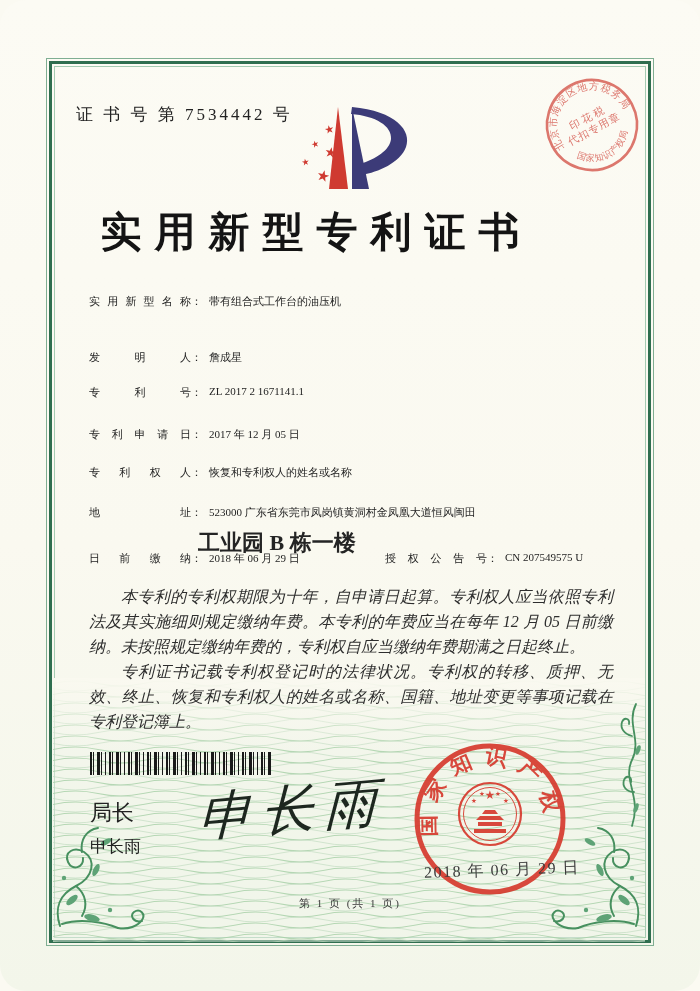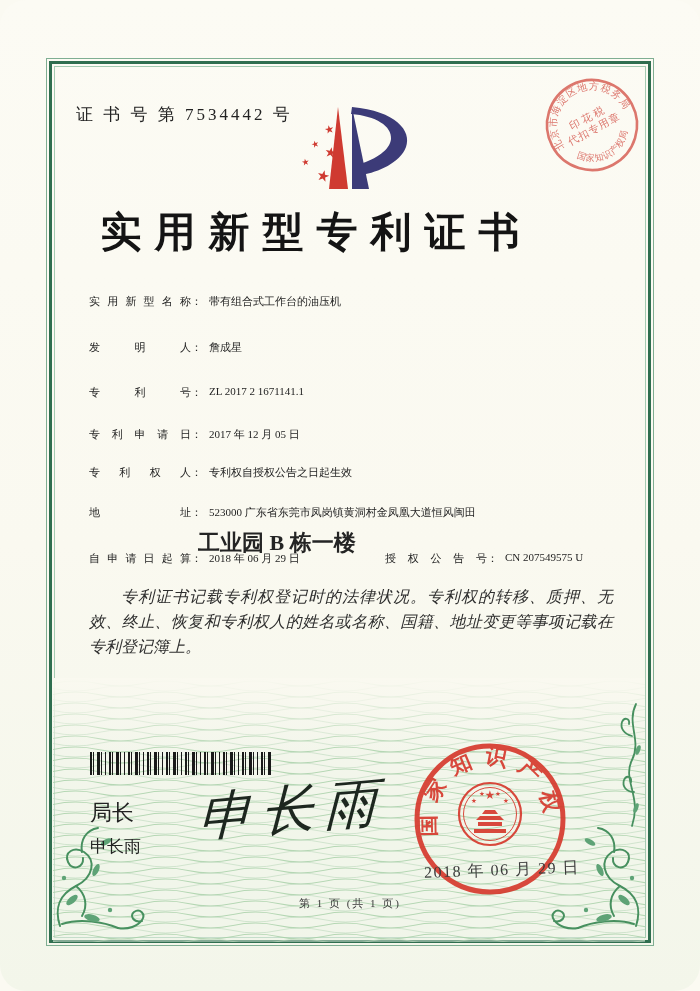--- a/index.html
+++ b/index.html
@@ -187,44 +187,45 @@
         <text x="59" y="54" font-size="10.5" letter-spacing="3" text-anchor="middle">印花税</text>
         <text x="59" y="67" font-size="10.5" letter-spacing="1" text-anchor="middle">代扣专用章</text>
       </g>
     </svg>
 
     <div class="title">实用新型专利证书</div>
 
     <div class="row" style="top:294px">
       <span class="lbl">实用新型名称</span><span class="colon">：</span><span class="val">带有组合式工作台的油压机</span>
     </div>
-    <div class="row" style="top:340px">
+    <div class="row" style="top:350px">
       <span class="lbl">发明人</span><span class="colon">：</span><span class="val">詹成星</span>
     </div>
     <div class="row" style="top:385px">
       <span class="lbl">专利号</span><span class="colon">：</span><span class="val">ZL 2017 2 1671141.1</span>
     </div>
     <div class="row" style="top:427px">
       <span class="lbl">专利申请日</span><span class="colon">：</span><span class="val">2017 年 12 月 05 日</span>
     </div>
     <div class="row" style="top:465px">
-      <span class="lbl">专利权人</span><span class="colon">：</span><span class="val">专利权自授权公告之日起生效</span>
+      <span class="lbl">专利权人</span><span class="colon">：</span><span class="val">恢复和专利权人的姓名或名称</span>
     </div>
     <div class="row" style="top:505px">
       <span class="lbl">地址</span><span class="colon">：</span><span class="val">523000 广东省东莞市凤岗镇黄洞村金凤凰大道恒风闽田</span>
     </div>
     <div class="addr2" style="top:528px">工业园 B 栋一楼</div>
     <div class="row" style="top:551px">
-      <span class="lbl">自申请日起算</span><span class="colon">：</span><span class="val">2018 年 06 月 29 日</span>
+      <span class="lbl">日前缴纳</span><span class="colon">：</span><span class="val">2018 年 06 月 29 日</span>
     </div>
     <div class="row" style="top:551px;left:385px">
       <span class="lbl">授权公告号</span><span class="colon">：</span><span class="val">CN 207549575 U</span>
     </div>
 
     <div class="paras">
+      <p>本专利的专利权期限为十年，自申请日起算。专利权人应当依照专利法及其实施细则规定缴纳年费。本专利的年费应当在每年 12 月 05 日前缴纳。未按照规定缴纳年费的，专利权自应当缴纳年费期满之日起终止。</p>
       <p>专利证书记载专利权登记时的法律状况。专利权的转移、质押、无效、终止、恢复和专利权人的姓名或名称、国籍、地址变更等事项记载在专利登记簿上。</p>
     </div>
 
     <div class="barcode"></div>
 
     <div class="sig-title">局长</div>
     <div class="sig-name">申长雨</div>
     <div class="autograph">申长雨</div>
 
     <svg class="office-seal" width="172" height="172" viewBox="0 0 172 172">

